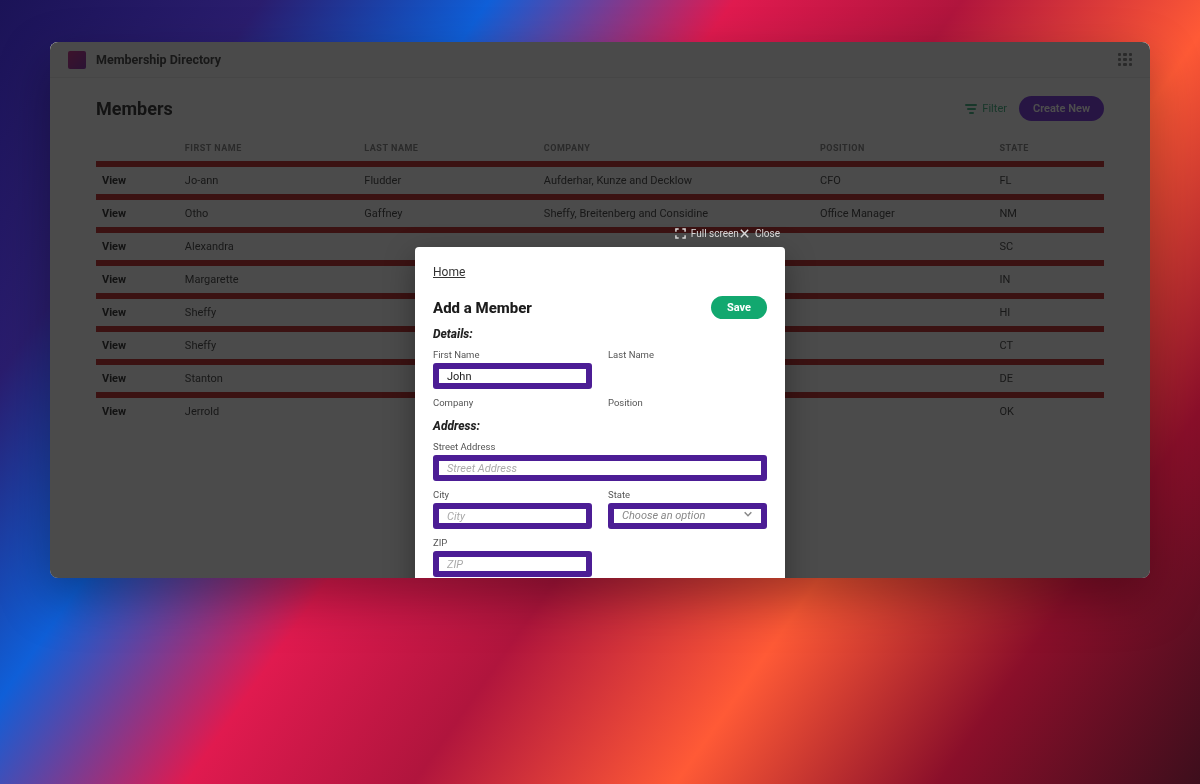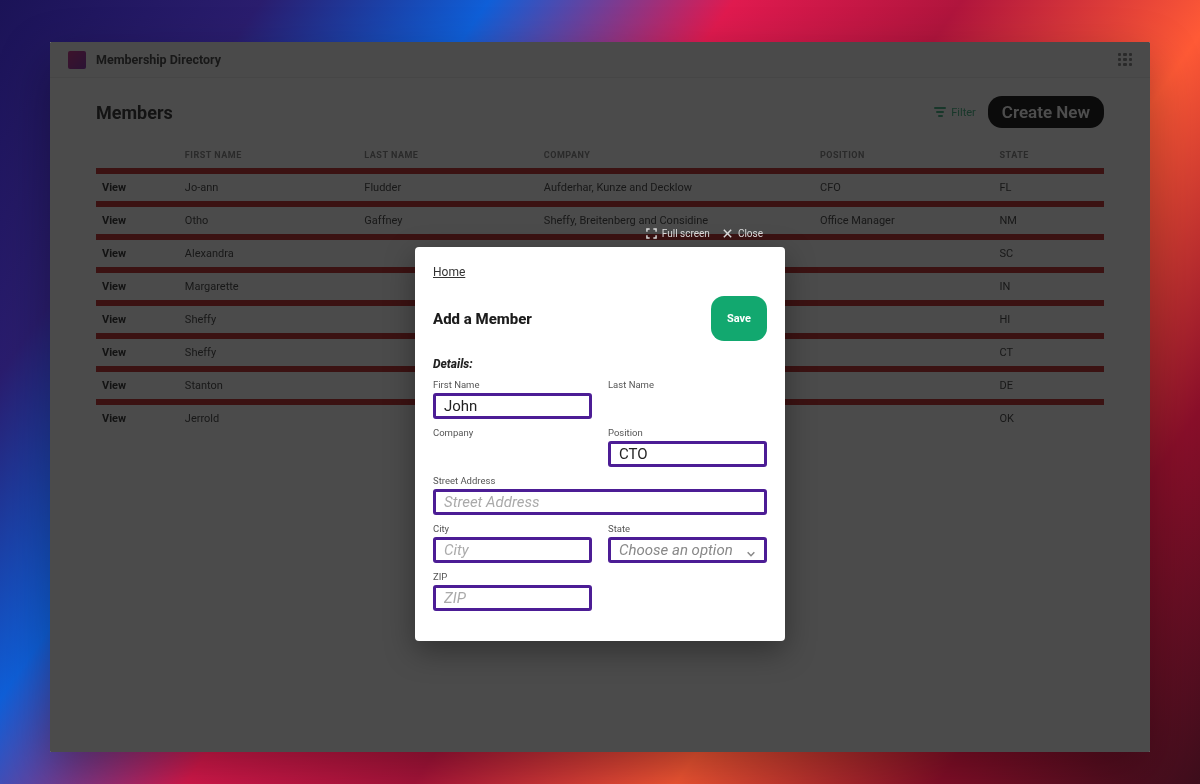--- a/index.html
+++ b/index.html
@@ -3,21 +3,21 @@
 <meta charset="utf-8">
 <style>
   *{box-sizing:border-box;margin:0;padding:0;font-family:-apple-system,BlinkMacSystemFont,'Segoe UI',Roboto,Helvetica,Arial,sans-serif}
   html,body{width:1200px;height:784px;overflow:hidden}
   body{
     background:linear-gradient(125deg,#1b1357 0%,#2a1d6e 15%,#0f5fd8 28%,#e01a4f 42%,#b0153d 55%,#ff5a36 70%,#8a0f2a 85%,#3d0e1c 100%);
     display:flex;align-items:flex-start;justify-content:center;
   }
   
   .app-card{
-    margin-top:42px;width:1100px;height:710px;background:#f6f6f6;border-radius:1px;
+    margin-top:42px;width:1100px;height:536px;background:#f6f6f6;border-radius:8px;
     box-shadow:0 20px 50px rgba(0,0,0,.35);overflow:hidden;position:relative;
   }
   .dimmer{position:absolute;inset:0;background:rgba(15,15,15,.74);z-index:5}
   
   .topbar{height:36px;display:flex;align-items:center;padding:0 18px;background:#f2f2f2;border-bottom:1px solid #e4e4e4}
   .logo{width:18px;height:18px;background:linear-gradient(135deg,#c0207d,#7a1fa0);border-radius:2px;margin-right:10px}
   .app-title{font-size:12.5px;font-weight:700;color:#333}
   .topbar-spacer{flex:1}
   .grid-icon{width:14px;height:14px;display:grid;grid-template-columns:repeat(3,1fr);grid-template-rows:repeat(3,1fr);gap:2px}
   .grid-icon span{background:#777;border-radius:1px}
@@ -25,52 +25,52 @@
   .page{padding:18px 46px}
   .page-hdr{display:flex;align-items:center;margin-bottom:14px}
   .page-title{font-size:18px;font-weight:700;color:#222}
   .page-hdr-spacer{flex:1}
   .filter-btn{display:flex;align-items:center;gap:5px;font-size:11px;color:#3a7;background:transparent;border:none;margin-right:12px}
   .filter-icon{width:12px;height:10px;position:relative}
   .filter-icon::before,.filter-icon::after{content:"";position:absolute;left:0;right:0;height:2px;background:#3a7;border-radius:1px}
   .filter-icon::before{top:0;width:100%}
   .filter-icon::after{top:4px;width:70%;left:15%}
   .filter-icon i{position:absolute;top:8px;left:30%;width:40%;height:2px;background:#3a7;border-radius:1px}
-  .create-btn{background:#000000;color:#fff;border:none;border-radius:14px;font-size:17px;font-weight:600;padding:6px 14px}
+  .create-btn{background:#6d28d9;color:#fff;border:none;border-radius:14px;font-size:11px;font-weight:600;padding:6px 14px}
   
   table{width:100%;border-collapse:collapse;font-size:11px;color:#333}
   thead th{text-transform:uppercase;font-size:9px;letter-spacing:.5px;color:#777;text-align:left;padding:8px 6px;font-weight:700}
   tbody td{padding:7px 6px;border-top:6px solid #b91c1c}
   .view-link{font-weight:700;color:#222}
   
-  .modal-tools{position:absolute;z-index:20;right:387px;top:186px;display:flex;gap:12px;align-items:center}
+  .modal-tools{position:absolute;z-index:20;right:370px;top:186px;display:flex;gap:0;align-items:center}
   .tool{display:flex;align-items:center;gap:5px;color:#ddd;font-size:10px;cursor:pointer}
   .tool svg{width:11px;height:11px;fill:none;stroke:#ddd;stroke-width:1.6}
   
   .modal{
     position:absolute;z-index:30;left:50%;top:205px;transform:translateX(-50%);
     width:370px;background:#fff;border-radius:4px;padding:14px 18px 22px;
     box-shadow:0 10px 30px rgba(0,0,0,.35)
   }
   .crumb{font-size:12px;color:#333;text-decoration:underline}
-  .modal-hdr{display:flex;align-items:center;margin:16px 0 16px}
+  .modal-hdr{display:flex;align-items:center;margin:16px 0 8px}
   .modal-title{font-size:15px;font-weight:800;color:#1c1c1c}
-  .save-btn{margin-left:auto;background:#12a86f;color:#fff;border:none;border-radius:13px;font-size:11px;font-weight:700;padding:16px 16px}
+  .save-btn{margin-left:auto;background:#12a86f;color:#fff;border:none;border-radius:13px;font-size:11px;font-weight:700;padding:5px 16px}
   .section{font-size:12px;font-weight:800;font-style:italic;color:#222;margin:6px 0 8px}
   .row{display:flex;gap:16px;margin-bottom:8px}
   .field{flex:1;display:flex;flex-direction:column}
   .field.full{flex:0 0 100%}
   .field.half-left{flex:0 0 calc(50% - 8px)}
   .lbl{font-size:9.5px;color:#555;margin-bottom:3px}
   .inp,.sel{
-    width:100%;height:26px;border:3px solid #4c1d95;border-radius:3px;background:#fff;
-    font-size:15px;color:#222;padding:0 8px;outline:none
+    width:100%;height:26px;border:6px solid #4c1d95;border-radius:3px;background:#fff;
+    font-size:11px;color:#222;padding:0 8px;outline:none
   }
   .inp::placeholder{color:#aaa;font-style:italic}
-  .sel{display:flex;align-items:center;justify-content:space-between;color:#888;font-style:italic;cursor:pointer}
+  .sel{display:flex;align-items:flex-start;justify-content:space-between;color:#888;font-style:italic;cursor:pointer}
   .sel span.val{font-style:italic}
   .chev{width:10px;height:10px}
   .chev svg{width:10px;height:10px;stroke:#888;stroke-width:1.8;fill:none}
 </style>
 </head>
 <body>
 
 <div class="app-card">
 
   <div class="topbar">
@@ -220,24 +220,24 @@
       </div>
     </div>
 
 
     <div class="row">
       <div class="field">
         <label class="lbl">Company</label>
       </div>
       <div class="field">
         <label class="lbl">Position</label>
-        <input class="inp" value="CTO" style="">
-      </div>
-    </div>
-
+      </div>
+    </div>
+
+    <div class="section">Address:</div>
 
     <div class="row">
       <div class="field full">
         <label class="lbl">Street Address</label>
         <input class="inp" placeholder="Street Address" style="">
       </div>
     </div>
 
     <div class="row">
       <div class="field">

